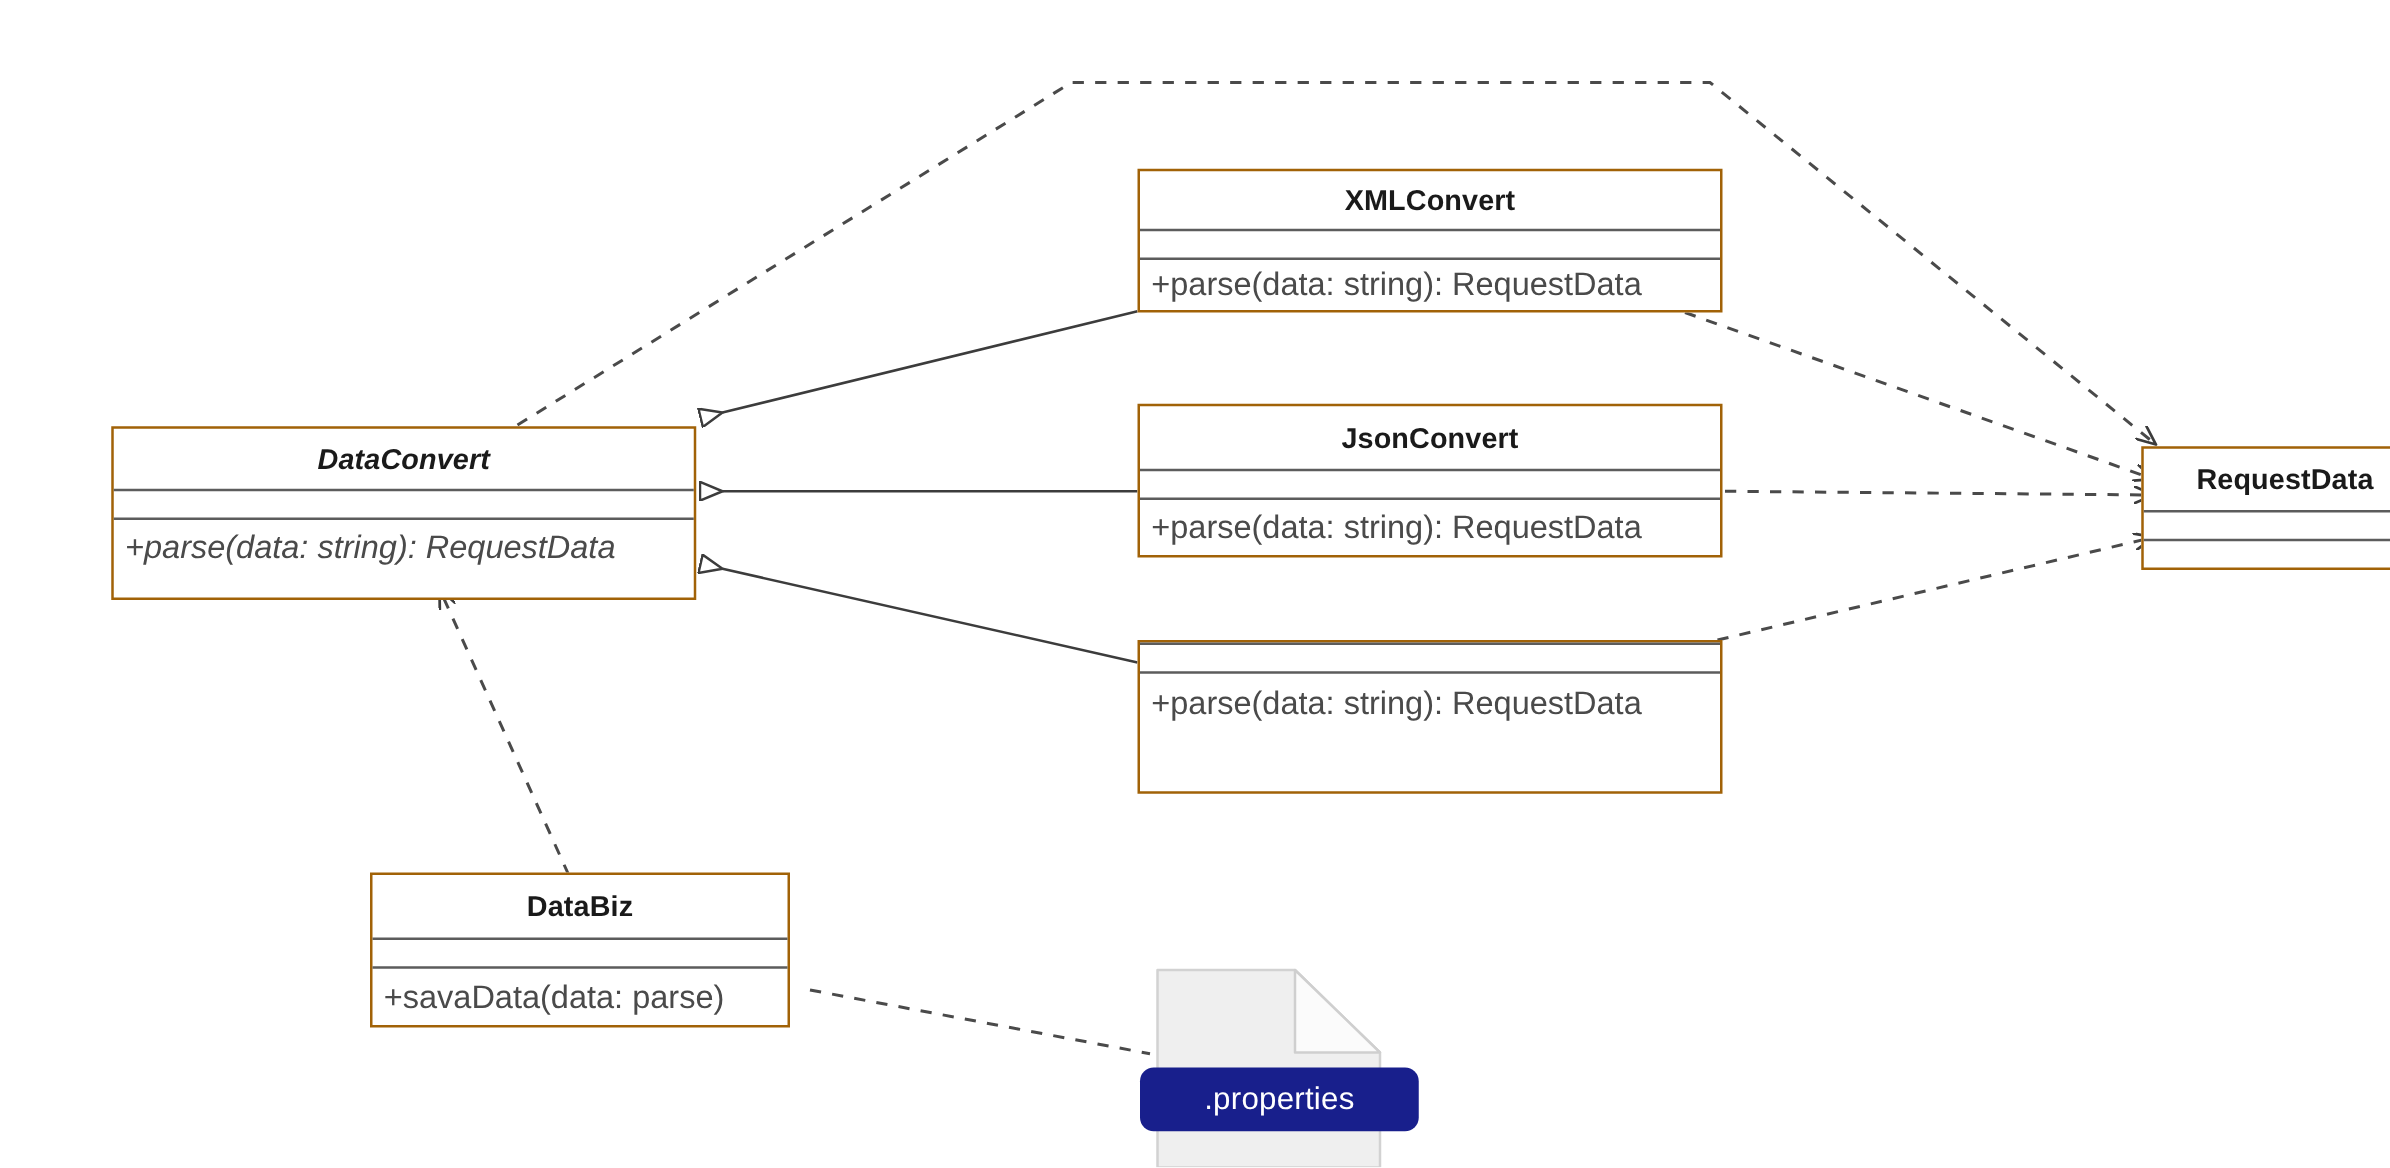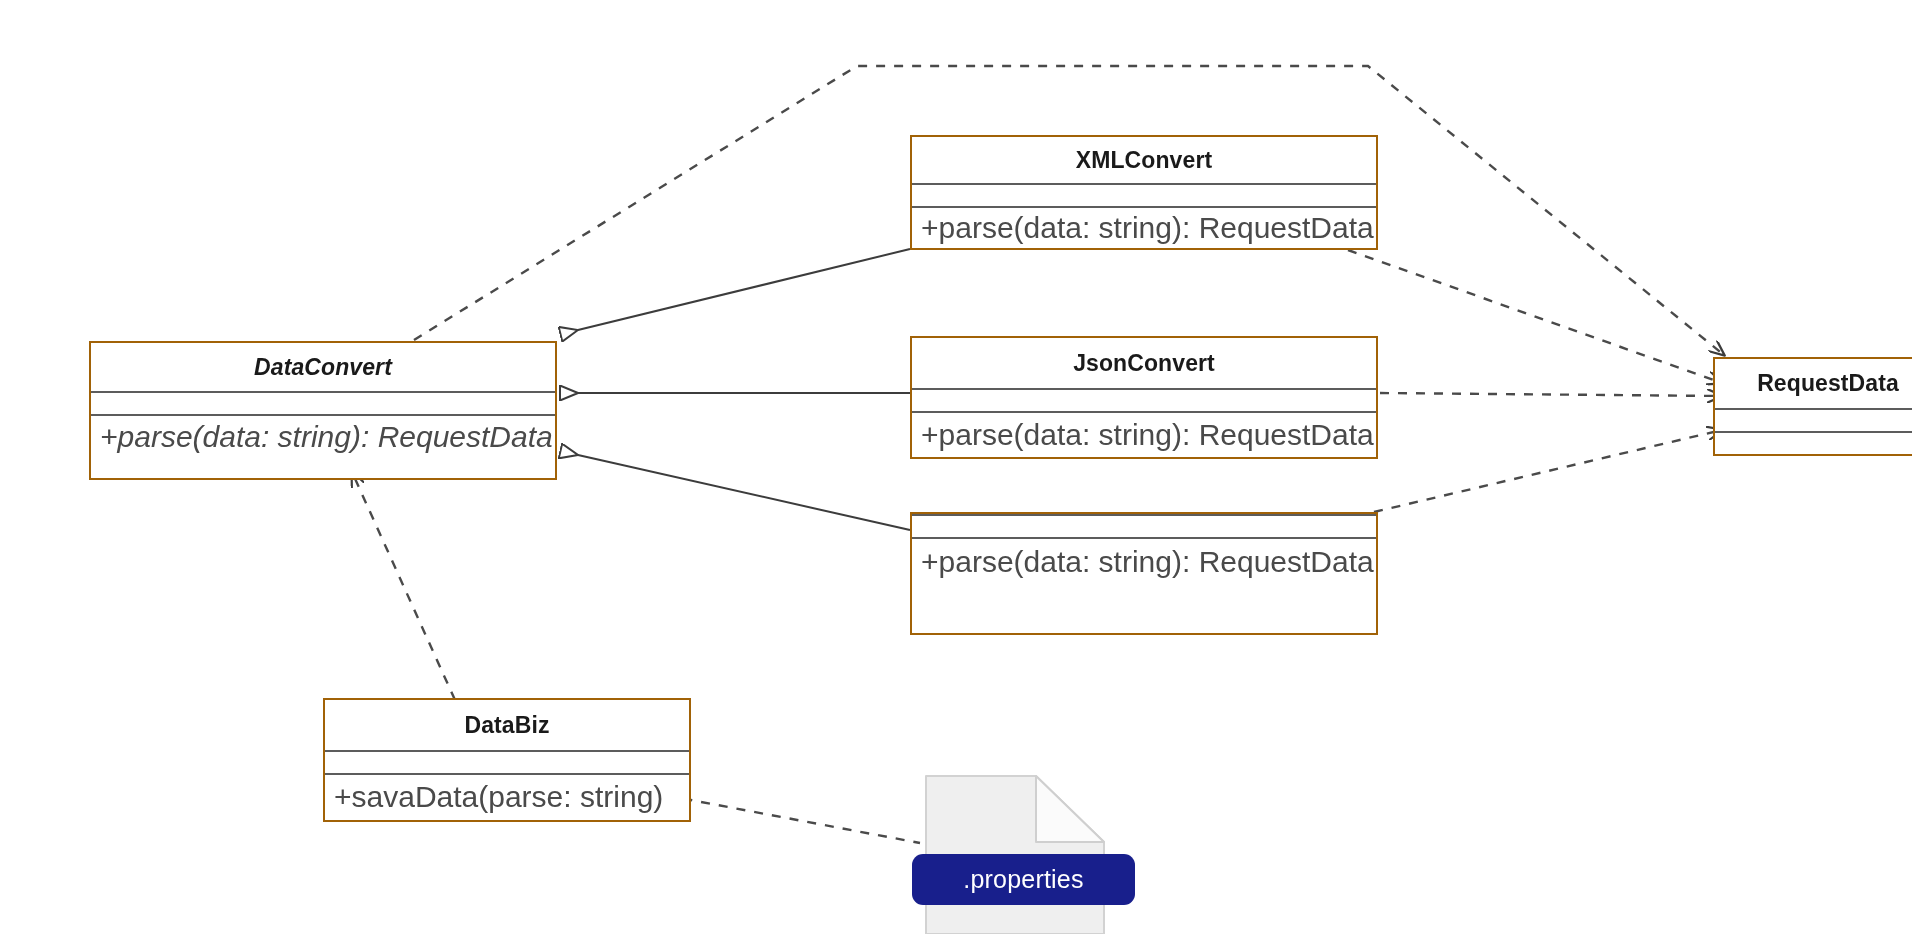--- a/index.html
+++ b/index.html
@@ -49,21 +49,21 @@
   }
   .uml-title.abstract {
     font-style: italic;
   }
   .uml-ops {
     box-sizing: border-box;
     border-top: 2px solid #5c5c5c;
     display: flex;
     align-items: center;
     padding-left: 9px;
-    font-size: 30px;
+    font-size: 26px;
     color: #4a4a4a;
     white-space: nowrap;
   }
   .uml-ops.abstract {
     font-style: italic;
   }
   .uml-empty {
     box-sizing: border-box;
     border-top: 2px solid #5c5c5c;
   }
@@ -146,41 +146,41 @@
     <div class="uml-empty" style="height:23px;"></div>
     <div class="uml-ops abstract" style="height:44px;">+parse(data: string): RequestData</div>
   </div>
 
   <div class="uml-class" style="left:910px; top:135px; width:468px; height:115px;">
     <div class="uml-title" style="height:48px;">XMLConvert</div>
     <div class="uml-empty" style="height:23px;"></div>
     <div class="uml-ops" style="height:44px;">+parse(data: string): RequestData</div>
   </div>
 
-  <div class="uml-class" style="left:910px; top:336px; width:468px; height:123px;">
+  <div class="uml-class" style="left:910px; top:323px; width:468px; height:123px;">
     <div class="uml-title" style="height:52px;">JsonConvert</div>
     <div class="uml-empty" style="height:23px;"></div>
     <div class="uml-ops" style="height:48px;">+parse(data: string): RequestData</div>
   </div>
 
   <div class="uml-class" style="left:910px; top:512px; width:468px; height:123px;">
     <div class="uml-empty" style="height:23px;"></div>
     <div class="uml-ops" style="height:48px;">+parse(data: string): RequestData</div>
   </div>
 
   <div class="uml-class" style="left:1713px; top:357px; width:230px; height:99px;">
     <div class="uml-title" style="height:51px;">RequestData</div>
     <div class="uml-empty" style="height:24px;"></div>
     <div class="uml-empty" style="height:24px;"></div>
   </div>
 
-  <div class="uml-class" style="left:323px; top:698px; width:368px; height:124px;">
+  <div class="uml-class" style="left:296px; top:698px; width:336px; height:124px;">
     <div class="uml-title" style="height:52px;">DataBiz</div>
     <div class="uml-empty" style="height:23px;"></div>
-    <div class="uml-ops" style="height:49px;">+savaData(parse: string)</div>
+    <div class="uml-ops" style="height:49px;">+savaData(data: parse)</div>
   </div>
 
   <div class="file-node" style="left:918px; top:768px; width:196px; height:166px;">
     <svg class="file-shape" width="196" height="166" viewBox="0 0 196 166" xmlns="http://www.w3.org/2000/svg">
       <path d="M 8 8 L 118 8 L 186 74 L 186 166 L 8 166 Z" fill="#efefef" stroke="#d2d2d2" stroke-width="2" stroke-linejoin="round"></path>
       <path d="M 118 8 L 118 74 L 186 74 Z" fill="#fbfbfb" stroke="#cfcfcf" stroke-width="2" stroke-linejoin="round"></path>
     </svg>
     <div class="file-badge" style="left:-6px; top:86px; width:223px; height:51px; background:#181f8c;">.properties</div>
   </div>
 

